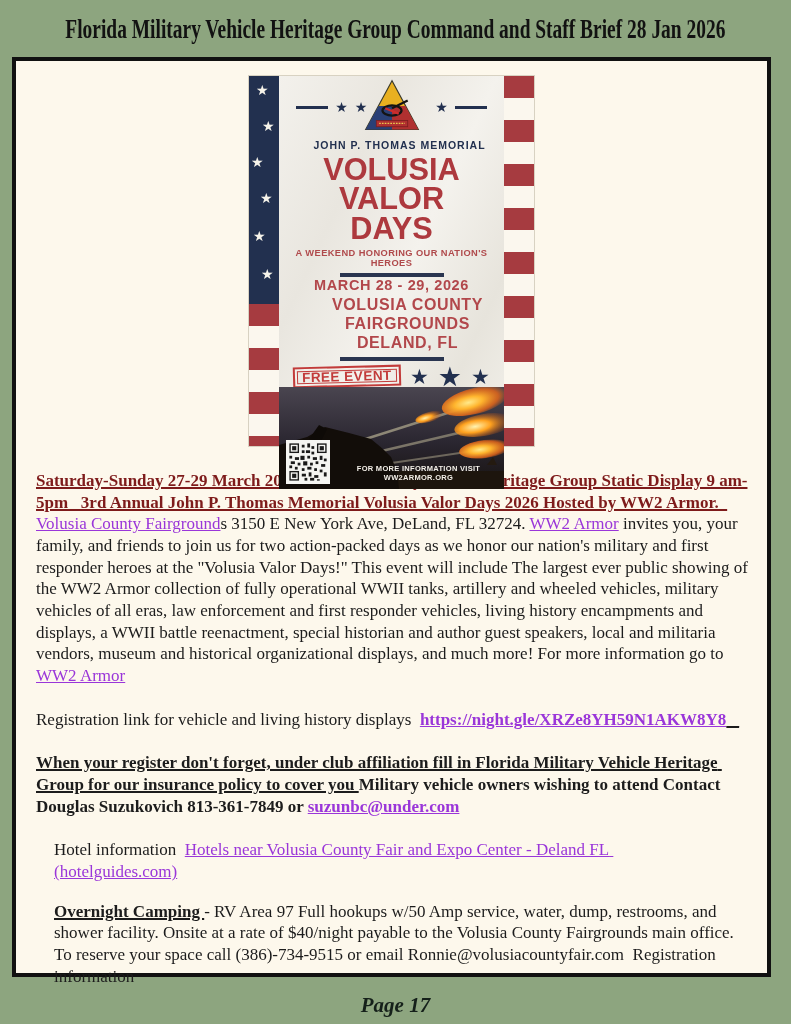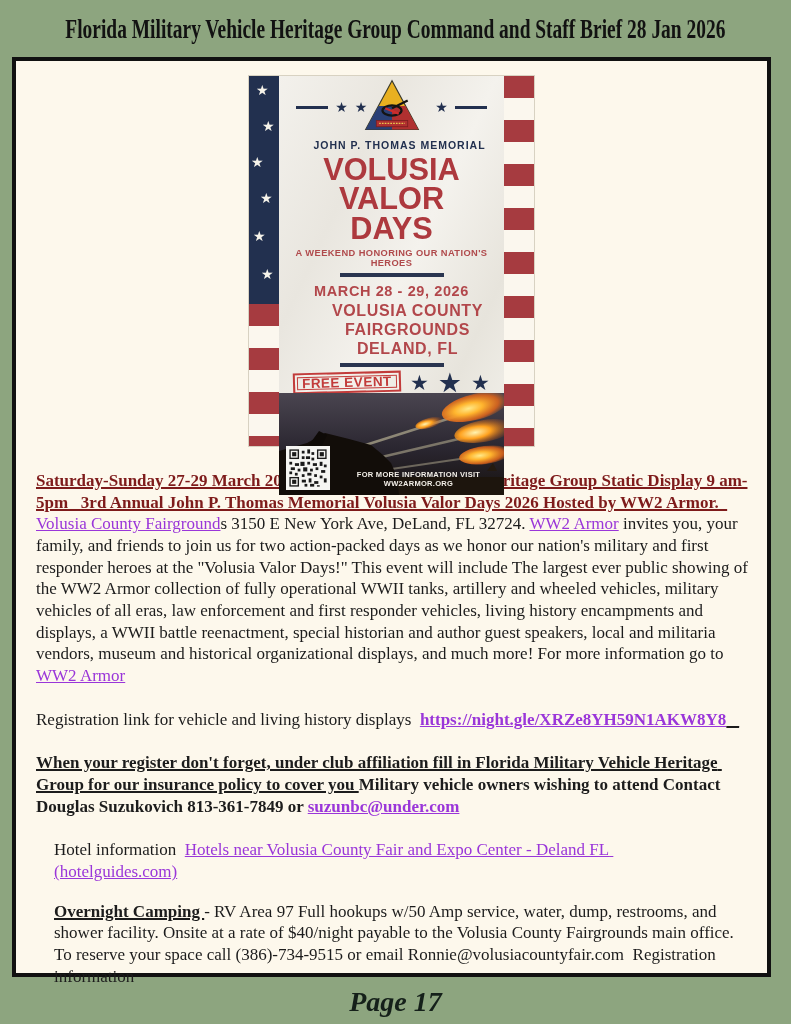--- a/index.html
+++ b/index.html
@@ -52,21 +52,21 @@
   .deco-row{margin-top:24px;display:flex;align-items:center;justify-content:center;gap:7px;color:#22304f;}
   .deco-line{width:32px;height:3px;background:#22304f;}
   .deco-star{font-size:14px;line-height:14px;}
   .patch-gap{width:54px;height:1px;}
   .patch{position:absolute;top:3px;left:50%;transform:translateX(-50%);}
   .memorial{margin-top:25px;font-size:10.5px;font-weight:bold;color:#22304f;letter-spacing:1px;padding-left:16px;}
   .vtitle{font-weight:bold;color:#ad393e;font-size:32px;line-height:0.92;letter-spacing:0px;transform:scaleX(0.96);}
   .vtitle1{margin-top:4px;}
   .subtitle{margin-top:5px;font-size:9.3px;font-weight:bold;color:#b04a4c;letter-spacing:0.4px;}
   .dline{width:104px;height:4px;border-top:2.5px solid #2a3550;border-bottom:2.5px solid #2a3550;margin:5px auto 0 auto;}
-  .fdate{margin-top:6px;font-size:14.5px;font-weight:bold;color:#b2474b;letter-spacing:0.6px;line-height:1.2;}
+  .fdate{font-size:14.5px;font-weight:bold;color:#b2474b;letter-spacing:0.6px;line-height:1.2;}
   .fvenue,.fcity{font-size:16px;font-weight:bold;color:#b2474b;letter-spacing:0.6px;line-height:1.2;margin-left:32px;}
   .fdesc{margin:6px 8px 0 8px;font-size:9px;font-weight:bold;color:#b35050;line-height:1.45;letter-spacing:0.2px;}
   .stamp-row{margin-top:5px;display:flex;align-items:center;justify-content:center;gap:9px;}
   .stamp{
     display:inline-block;padding:1px 7px;color:#c23b3a;border:2px solid #c23b3a;
     box-shadow:inset 0 0 0 2px #f2f0ea,inset 0 0 0 3px #c23b3a;
     font-size:13.5px;font-weight:bold;letter-spacing:0.5px;transform:rotate(-1.5deg);
   }
   .bstar{color:#22304f;font-size:21px;line-height:20px;}
   .bstar.mid{font-size:27px;}
@@ -80,21 +80,21 @@
   
   .textblock{padding:24px 14px 0 20px;font-size:17px;line-height:1.275;color:#1c1c1c;}
   .textblock p{margin:0 0 22px 0;white-space:pre-wrap;}
   .textblock p.tight{margin:18px;}
   .mh{color:#7e1b1b;font-weight:bold;text-decoration:underline;text-decoration-thickness:1.5px;}
   .lk{color:#9a36d9;text-decoration:underline;}
   .b{font-weight:bold;}
   .u{text-decoration:underline;text-decoration-thickness:1.5px;}
   
   .ftr{position:absolute;bottom:6px;left:0;width:791px;text-align:center;
-    font-weight:bold;font-style:italic;font-size:28px;color:#15201a;}
+    font-weight:bold;font-style:italic;font-size:21px;color:#15201a;}
 </style>
 </head>
 <body>
 
 <div class="hdr">
   <div class="hdr-title">Florida Military Vehicle Heritage Group  Command and Staff Brief 28 Jan 2026</div>
 </div>
 
 <div class="box">
 

